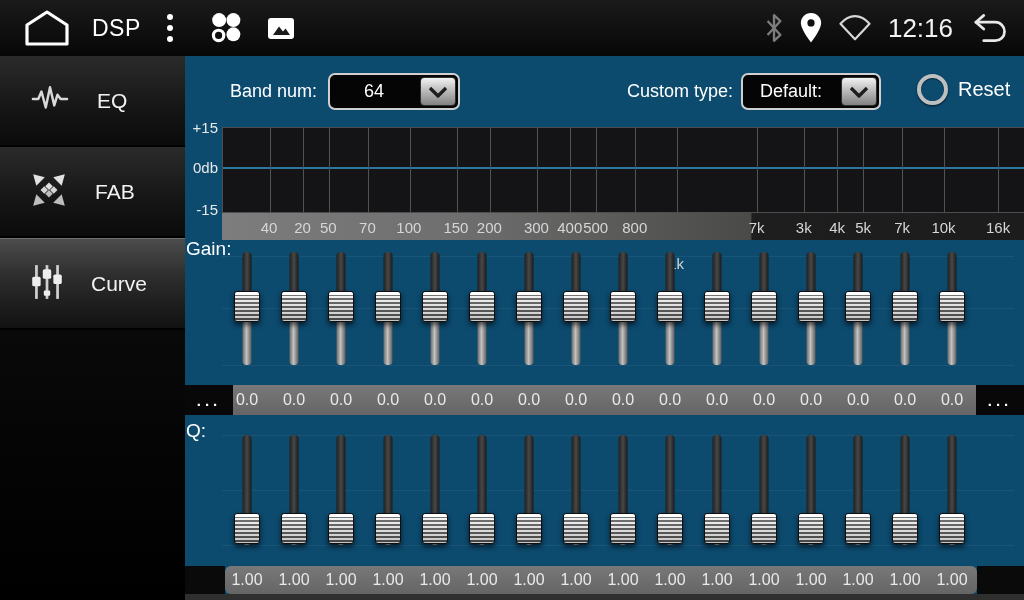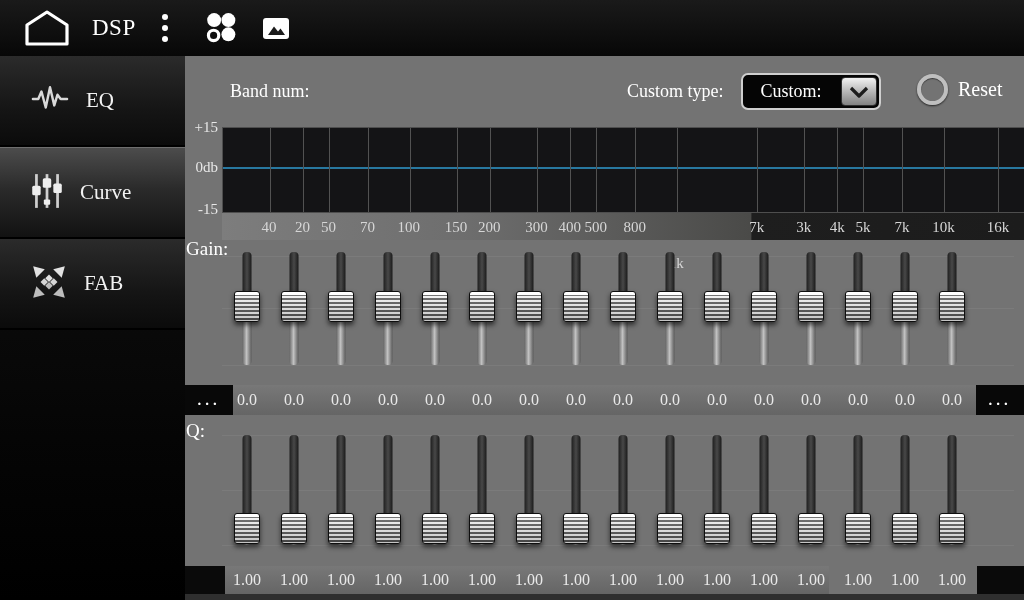--- a/index.html
+++ b/index.html
@@ -1,30 +1,30 @@
 <!DOCTYPE html>
 <html><head>
 <meta charset="utf-8">
 <style>
   html,body{margin:0;padding:0;background:#000;}
   #app{position:relative;width:1024px;height:600px;overflow:hidden;
-       font-family:Liberation Serif, serif;background:#737373;color:#fff;
+       font-family:Liberation Sans, sans-serif;background:#0c4a6e;color:#fff;
        -webkit-font-smoothing:antialiased;}
   
   #statusbar{position:absolute;left:0;top:0;width:1024px;height:56px;
     background:linear-gradient(180deg,#1a1a1a,#070707);display:flex;align-items:center;}
   .sb-left{display:flex;align-items:center;gap:0;padding-left:22px;}
   .sb-right{margin-left:auto;display:flex;align-items:center;gap:13px;padding-right:14px;}
   .sb-title{font-size:23px;color:#fff;margin-left:20px;letter-spacing:.5px;}
   .sb-ic{display:flex;align-items:center;justify-content:center;}
   .sb-time{font-size:26px;color:#f2f2f2;margin:0 2px;}
   
   #sidebar{position:absolute;left:0;top:56px;width:185px;height:544px;
     background:linear-gradient(180deg,#141414,#050505 70%,#000);}
-  .side-item{height:89px;display:flex;align-items:center;padding-left:30px;gap:16px;
+  .side-item{height:89px;display:flex;align-items:center;padding-left:30px;gap:27px;
     border-bottom:2px solid #000;cursor:pointer;
     background:linear-gradient(180deg,#2b2b2b,#151515 60%,#0b0b0b);}
   .side-item.sel{border-top:1px solid #6f6f6f;
     background:linear-gradient(180deg,#4c4c4c,#2b2b2b 45%,#121212);}
   .side-label{font-size:21px;color:#f2f2f2;}
   
   .ctl-label{position:absolute;font-size:18px;color:#fff;}
   .dropdown{position:absolute;height:37px;background:#050505;border:2px solid #cfcfcf;
     border-radius:7px;display:flex;align-items:center;cursor:pointer;box-sizing:border-box;}
   .dd-value{flex:1;text-align:center;font-size:18px;color:#fff;}
@@ -95,67 +95,100 @@
           <circle cx="11" cy="25" r="4.9" fill="none" stroke="#fff" stroke-width="3"></circle>
         </svg>
       </span>
       <span class="sb-ic" style="margin-left:20px;">
         <svg width="32" height="30" viewBox="0 0 32 30">
           <rect x="3" y="5" width="26" height="21" rx="3" fill="#fff"></rect>
           <path d="M8 22 L14 13.5 L18 18.5 L20.5 15.5 L25 22 Z" fill="#1b1b1b"></path>
         </svg>
       </span>
     </div>
+    <div class="sb-right">
+      <span class="sb-ic">
+        <svg width="22" height="32" viewBox="0 0 20 30">
+          <path d="M4 8.5 L16 21.5 L10 27 V3 L16 8.5 L4 21.5" fill="none" stroke="#7d7d7d" stroke-width="2.2" stroke-linejoin="round"></path>
+        </svg>
+      </span>
+      <span class="sb-ic">
+        <svg width="26" height="32" viewBox="0 0 24 30">
+          <path d="M12 1 C6.5 1 2.5 5.2 2.5 10.3 C2.5 16.5 12 28.5 12 28.5 C12 28.5 21.5 16.5 21.5 10.3 C21.5 5.2 17.5 1 12 1 Z" fill="#fff"></path>
+          <circle cx="12" cy="10.3" r="3.4" fill="#101010"></circle>
+        </svg>
+      </span>
+      <span class="sb-ic">
+        <svg width="36" height="28" viewBox="0 0 32 26">
+          <path d="M2.5 9 C7 4 11.5 2 16 2 C20.5 2 25 4 29.5 9 L16 23.5 Z" fill="none" stroke="#d8d8d8" stroke-width="2" stroke-linejoin="round"></path>
+        </svg>
+      </span>
+      <span class="sb-time">12:16</span>
+      <span class="sb-ic">
+        <svg width="42" height="30" viewBox="0 0 40 28">
+          <path d="M15 2 L7.5 8.5 L15 15" fill="none" stroke="#e8e8e8" stroke-width="2.6" stroke-linejoin="round" stroke-linecap="round"></path>
+          <path d="M7.5 8.5 H26 a8.8 8.8 0 0 1 0 17.6 H15" fill="none" stroke="#e8e8e8" stroke-width="2.6" stroke-linecap="round"></path>
+        </svg>
+      </span>
+    </div>
   </div>
 
   <div id="sidebar">
     <div class="side-item">
       <span>
         <svg width="40" height="32" viewBox="0 0 36 30">
           <polyline points="2,15 7,15 10,8 14,23 18,4 22,21 25,11 28,15 34,15" fill="none" stroke="#d9d9d9" stroke-width="2.3" stroke-linejoin="round" stroke-linecap="round"></polyline>
         </svg>
       </span>
       <span class="side-label">EQ</span>
-    </div>
-    <div class="side-item sel">
-      <span>
-        <svg width="34" height="38" viewBox="0 0 32 36">
-          <line x1="6" y1="2" x2="6" y2="34" stroke="#cfcfcf" stroke-width="2.6"></line>
-          <line x1="16" y1="2" x2="16" y2="34" stroke="#cfcfcf" stroke-width="2.6"></line>
-          <line x1="26" y1="2" x2="26" y2="34" stroke="#cfcfcf" stroke-width="2.6"></line>
-          <rect x="2" y="13" width="8" height="9" rx="1.5" fill="#eee"></rect>
-          <rect x="12" y="6" width="8" height="9" rx="1.5" fill="#eee"></rect>
-          <rect x="12" y="26" width="6" height="5" rx="1" fill="#eee" transform="translate(1,0)"></rect>
-          <rect x="22" y="11" width="8" height="9" rx="1.5" fill="#eee"></rect>
-        </svg>
-      </span>
-      <span class="side-label">Curve</span>
     </div>
     <div class="side-item">
       <span>
         <svg width="38" height="38" viewBox="0 0 36 36">
           <polygon points="3,3 14,6 6,14" fill="#e2e2e2"></polygon>
           <polygon points="33,3 30,14 22,6" fill="#e2e2e2"></polygon>
           <polygon points="3,33 6,22 14,30" fill="#bdbdbd"></polygon>
           <polygon points="33,33 22,30 30,22" fill="#bdbdbd"></polygon>
           <rect x="15.5" y="12" width="5" height="5" fill="#e2e2e2" transform="rotate(45 18 14.5)"></rect>
           <rect x="15.5" y="19" width="5" height="5" fill="#bdbdbd" transform="rotate(45 18 21.5)"></rect>
           <rect x="11" y="15.5" width="5" height="5" fill="#d5d5d5" transform="rotate(45 13.5 18)"></rect>
           <rect x="20" y="15.5" width="5" height="5" fill="#d5d5d5" transform="rotate(45 22.5 18)"></rect>
         </svg>
       </span>
       <span class="side-label">FAB</span>
     </div>
+    <div class="side-item sel">
+      <span>
+        <svg width="34" height="38" viewBox="0 0 32 36">
+          <line x1="6" y1="2" x2="6" y2="34" stroke="#cfcfcf" stroke-width="2.6"></line>
+          <line x1="16" y1="2" x2="16" y2="34" stroke="#cfcfcf" stroke-width="2.6"></line>
+          <line x1="26" y1="2" x2="26" y2="34" stroke="#cfcfcf" stroke-width="2.6"></line>
+          <rect x="2" y="13" width="8" height="9" rx="1.5" fill="#eee"></rect>
+          <rect x="12" y="6" width="8" height="9" rx="1.5" fill="#eee"></rect>
+          <rect x="12" y="26" width="6" height="5" rx="1" fill="#eee" transform="translate(1,0)"></rect>
+          <rect x="22" y="11" width="8" height="9" rx="1.5" fill="#eee"></rect>
+        </svg>
+      </span>
+      <span class="side-label">Curve</span>
+    </div>
   </div>
 
   <span class="ctl-label" style="left:230px;top:81px;">Band num:</span>
+  <div class="dropdown" style="left:328px;top:73px;width:132px;">
+    <span class="dd-value">64</span>
+    <span class="dd-btn">
+      <svg width="20" height="12" viewBox="0 0 20 12">
+          <polyline points="2,2 10,10 18,2" fill="none" stroke="#1d1d1d" stroke-width="3.2" stroke-linejoin="round"></polyline>
+        </svg>
+    </span>
+  </div>
 
   <span class="ctl-label" style="left:627px;top:81px;">Custom type:</span>
   <div class="dropdown" style="left:741px;top:73px;width:140px;">
-    <span class="dd-value">Custom:</span>
+    <span class="dd-value">Default:</span>
     <span class="dd-btn">
       <svg width="20" height="12" viewBox="0 0 20 12">
           <polyline points="2,2 10,10 18,2" fill="none" stroke="#1d1d1d" stroke-width="3.2" stroke-linejoin="round"></polyline>
         </svg>
     </span>
   </div>
 
   <div class="reset-wrap" style="left:917px;top:74px;">
     <span class="reset-ring"></span>
     <span class="reset-text">Reset</span>
@@ -395,21 +428,21 @@
         <div class="rod rod-bot" style="top: 110.5px; height: 4.5px;"></div>
         <div class="thumb" style="top: 83px;"></div>
       </div>
       <div class="vslider" style="left: 754px; top: 0px; height: 121px;">
         <div class="rod rod-top" style="top: 5px; height: 81.5px;"></div>
         <div class="rod rod-bot" style="top: 110.5px; height: 4.5px;"></div>
         <div class="thumb" style="top: 83px;"></div>
       </div>
     </div>
   <div class="corner" style="left:185px;top:566px;width:40px;height:28px;"></div>
-  <div class="val-strip" id="q-values" style="left:225px;top:566px;width:604px;height:28px;">
+  <div class="val-strip" id="q-values" style="left:225px;top:566px;width:752px;height:28px;border-radius:6px;">
       <span class="val" style="left: 22px;">1.00</span>
       <span class="val" style="left: 69px;">1.00</span>
       <span class="val" style="left: 116px;">1.00</span>
       <span class="val" style="left: 163px;">1.00</span>
       <span class="val" style="left: 210px;">1.00</span>
       <span class="val" style="left: 257px;">1.00</span>
       <span class="val" style="left: 304px;">1.00</span>
       <span class="val" style="left: 351px;">1.00</span>
       <span class="val" style="left: 398px;">1.00</span>
       <span class="val" style="left: 445px;">1.00</span>

